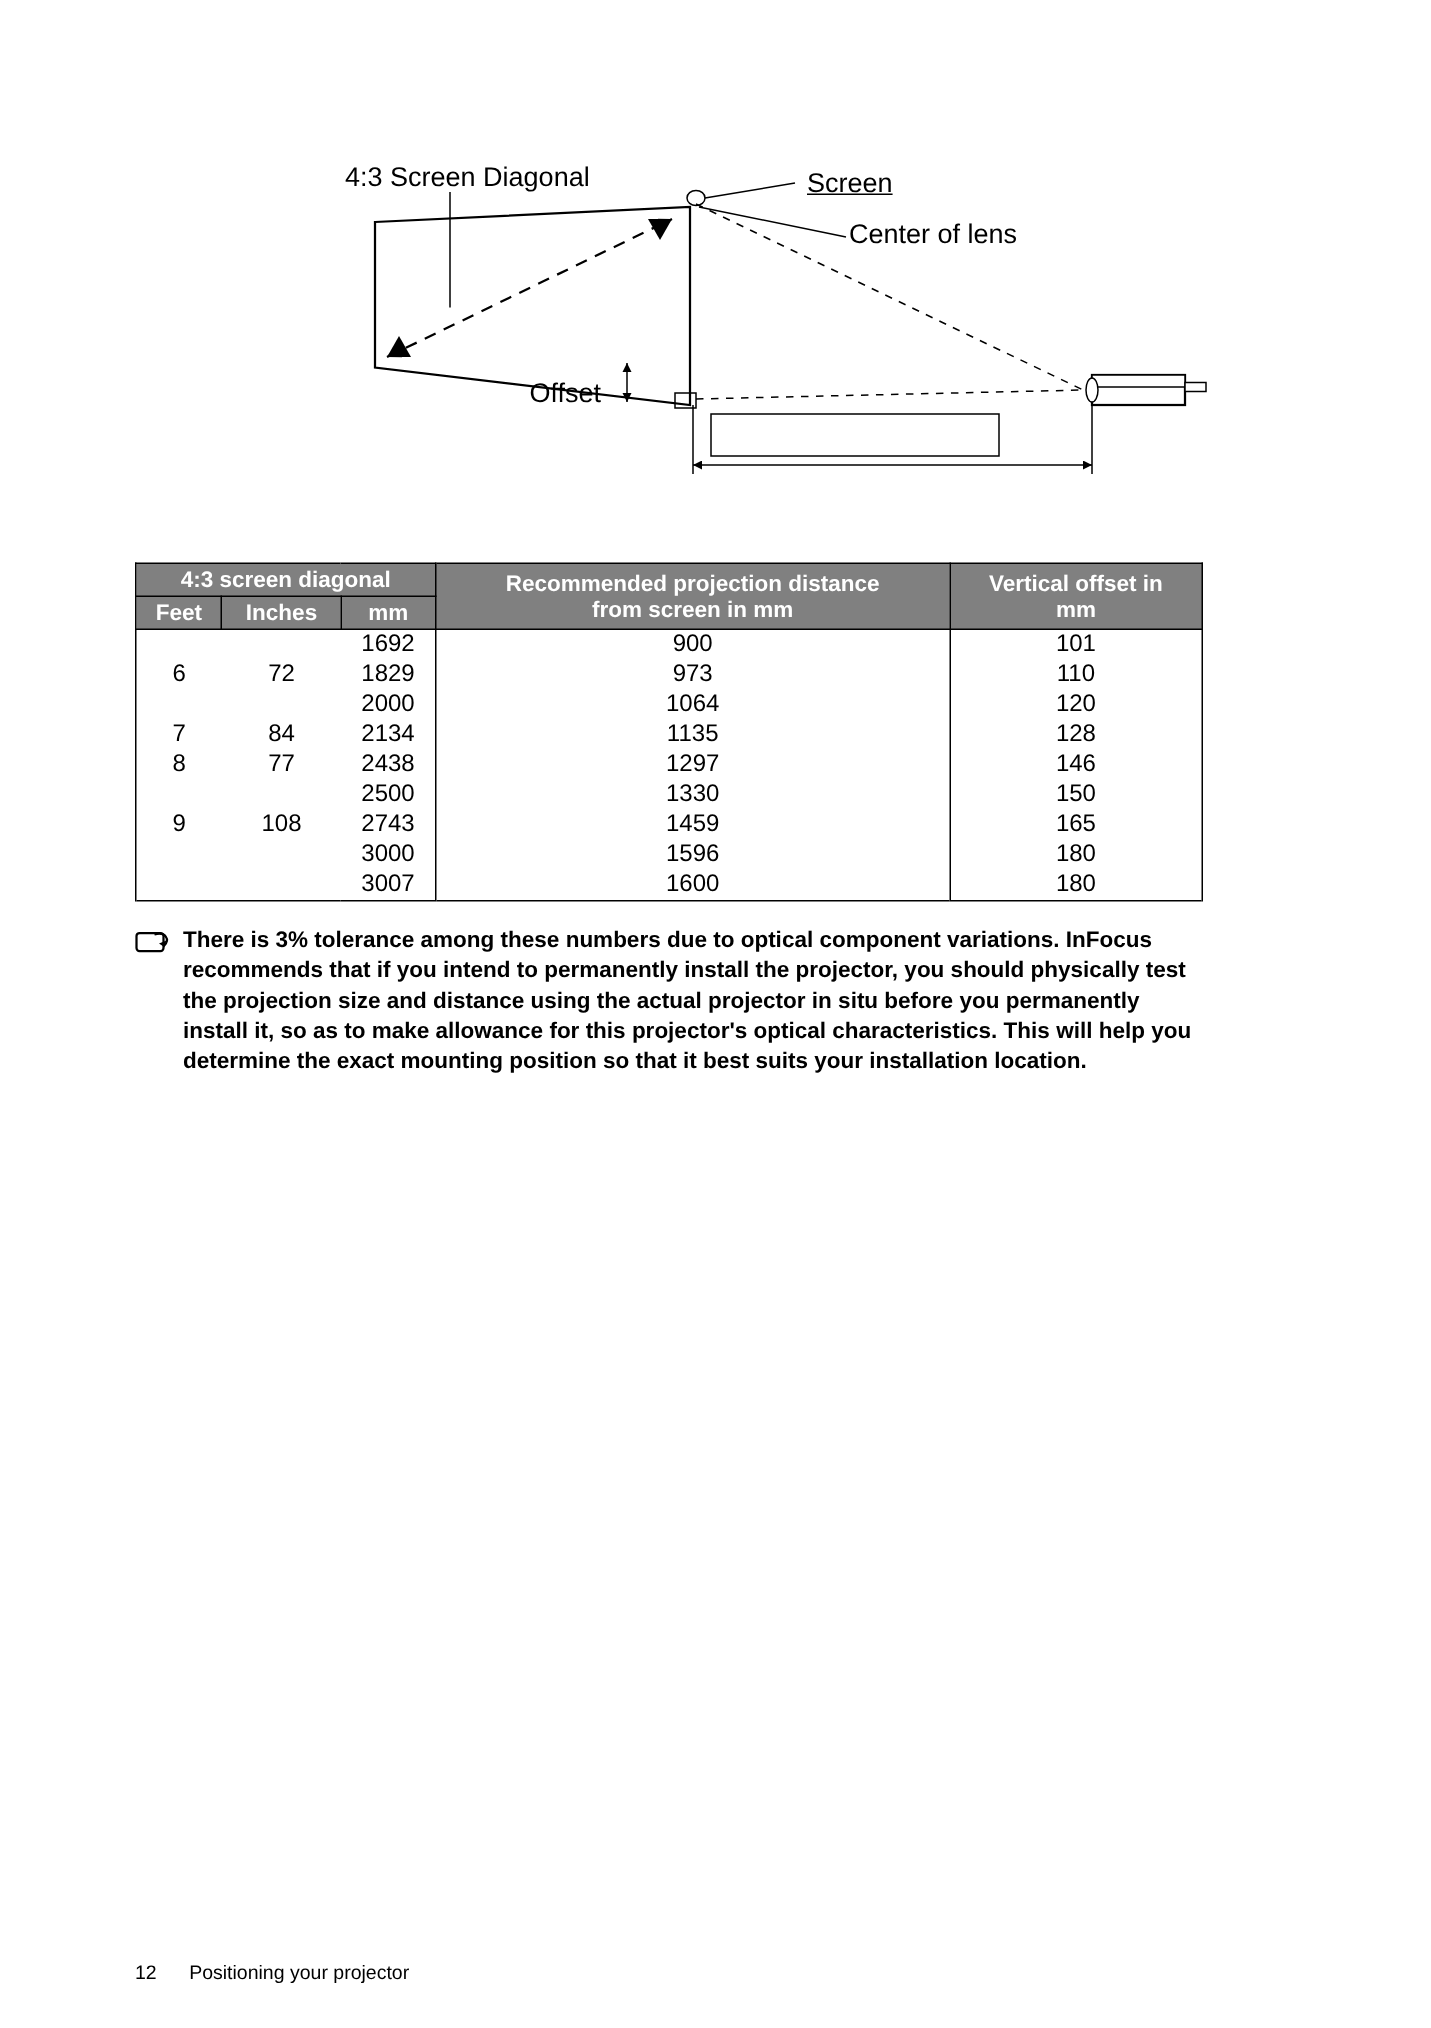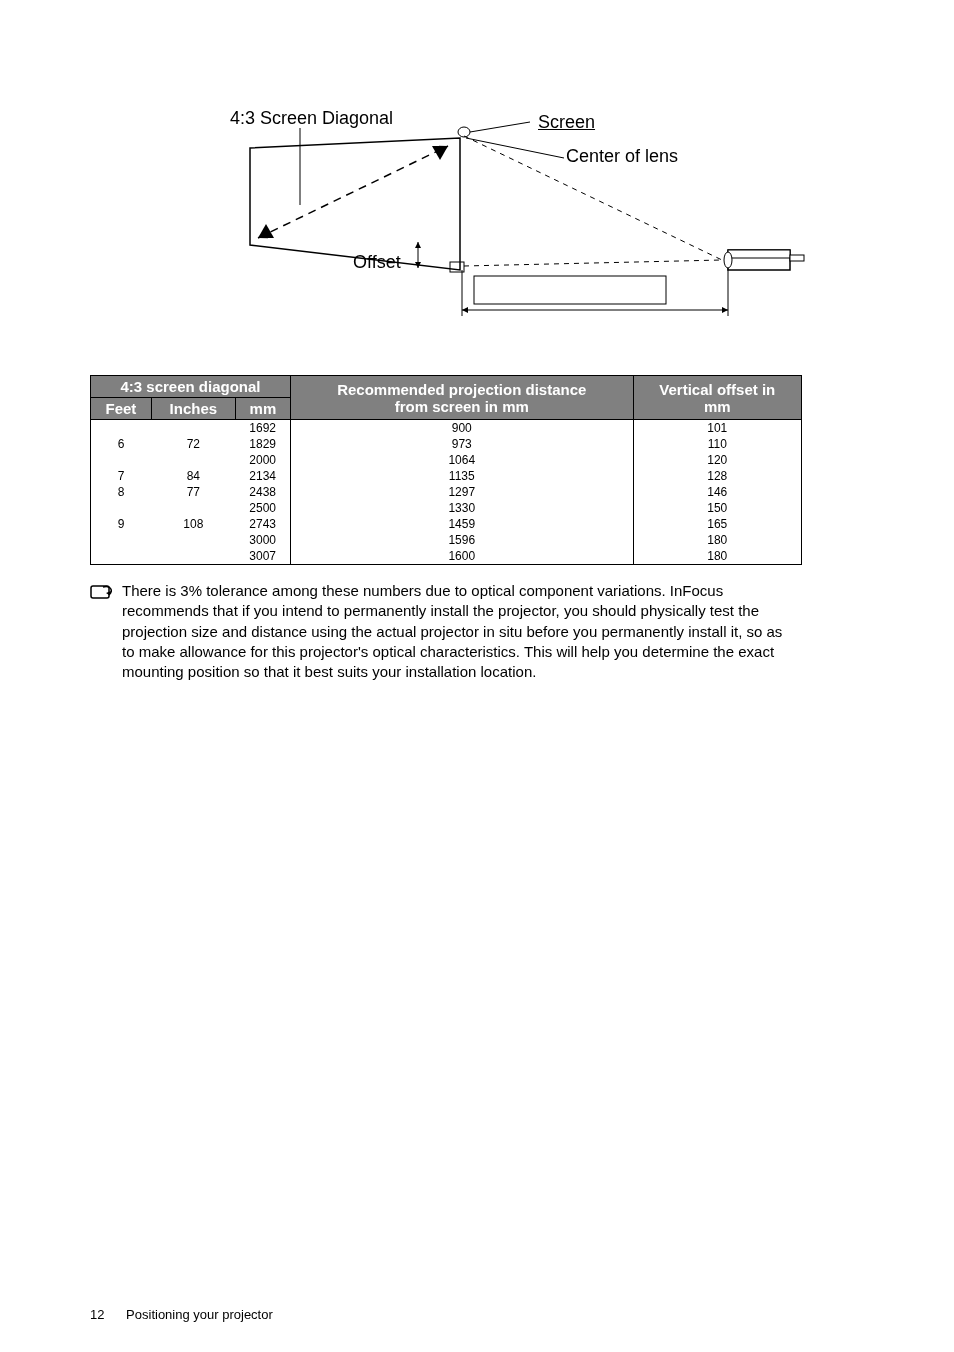--- a/index.html
+++ b/index.html
@@ -53,42 +53,42 @@
     font-weight: bold;
     border: 1px solid #000;
     padding: 2px 6px;
     font-size: 15px;
   }
   table.spec tbody {
     border: 1px solid #000;
   }
   table.spec tbody td {
     padding: 1px 6px;
-    font-size: 12px;
+    font-size: 16px;
   }
   table.spec .vline-left { border-left: 1px solid #000; }
   table.spec .vline-right { border-right: 1px solid #000; }
 
   
   .note {
     display: flex;
     align-items: flex-start;
     gap: 6px;
     margin-top: 16px;
     padding-right: 4px;
   }
   .note-icon {
     flex: 0 0 auto;
     width: 26px;
     height: 18px;
     margin-top: 2px;
   }
   .note-text {
     flex: 1;
-    font-weight: normal;
+    font-weight: bold;
     font-size: 15px;
     line-height: 1.35;
   }
 
   .footer {
     position: absolute;
     left: 90px;
     bottom: 30px;
     font-size: 13px;
   }

